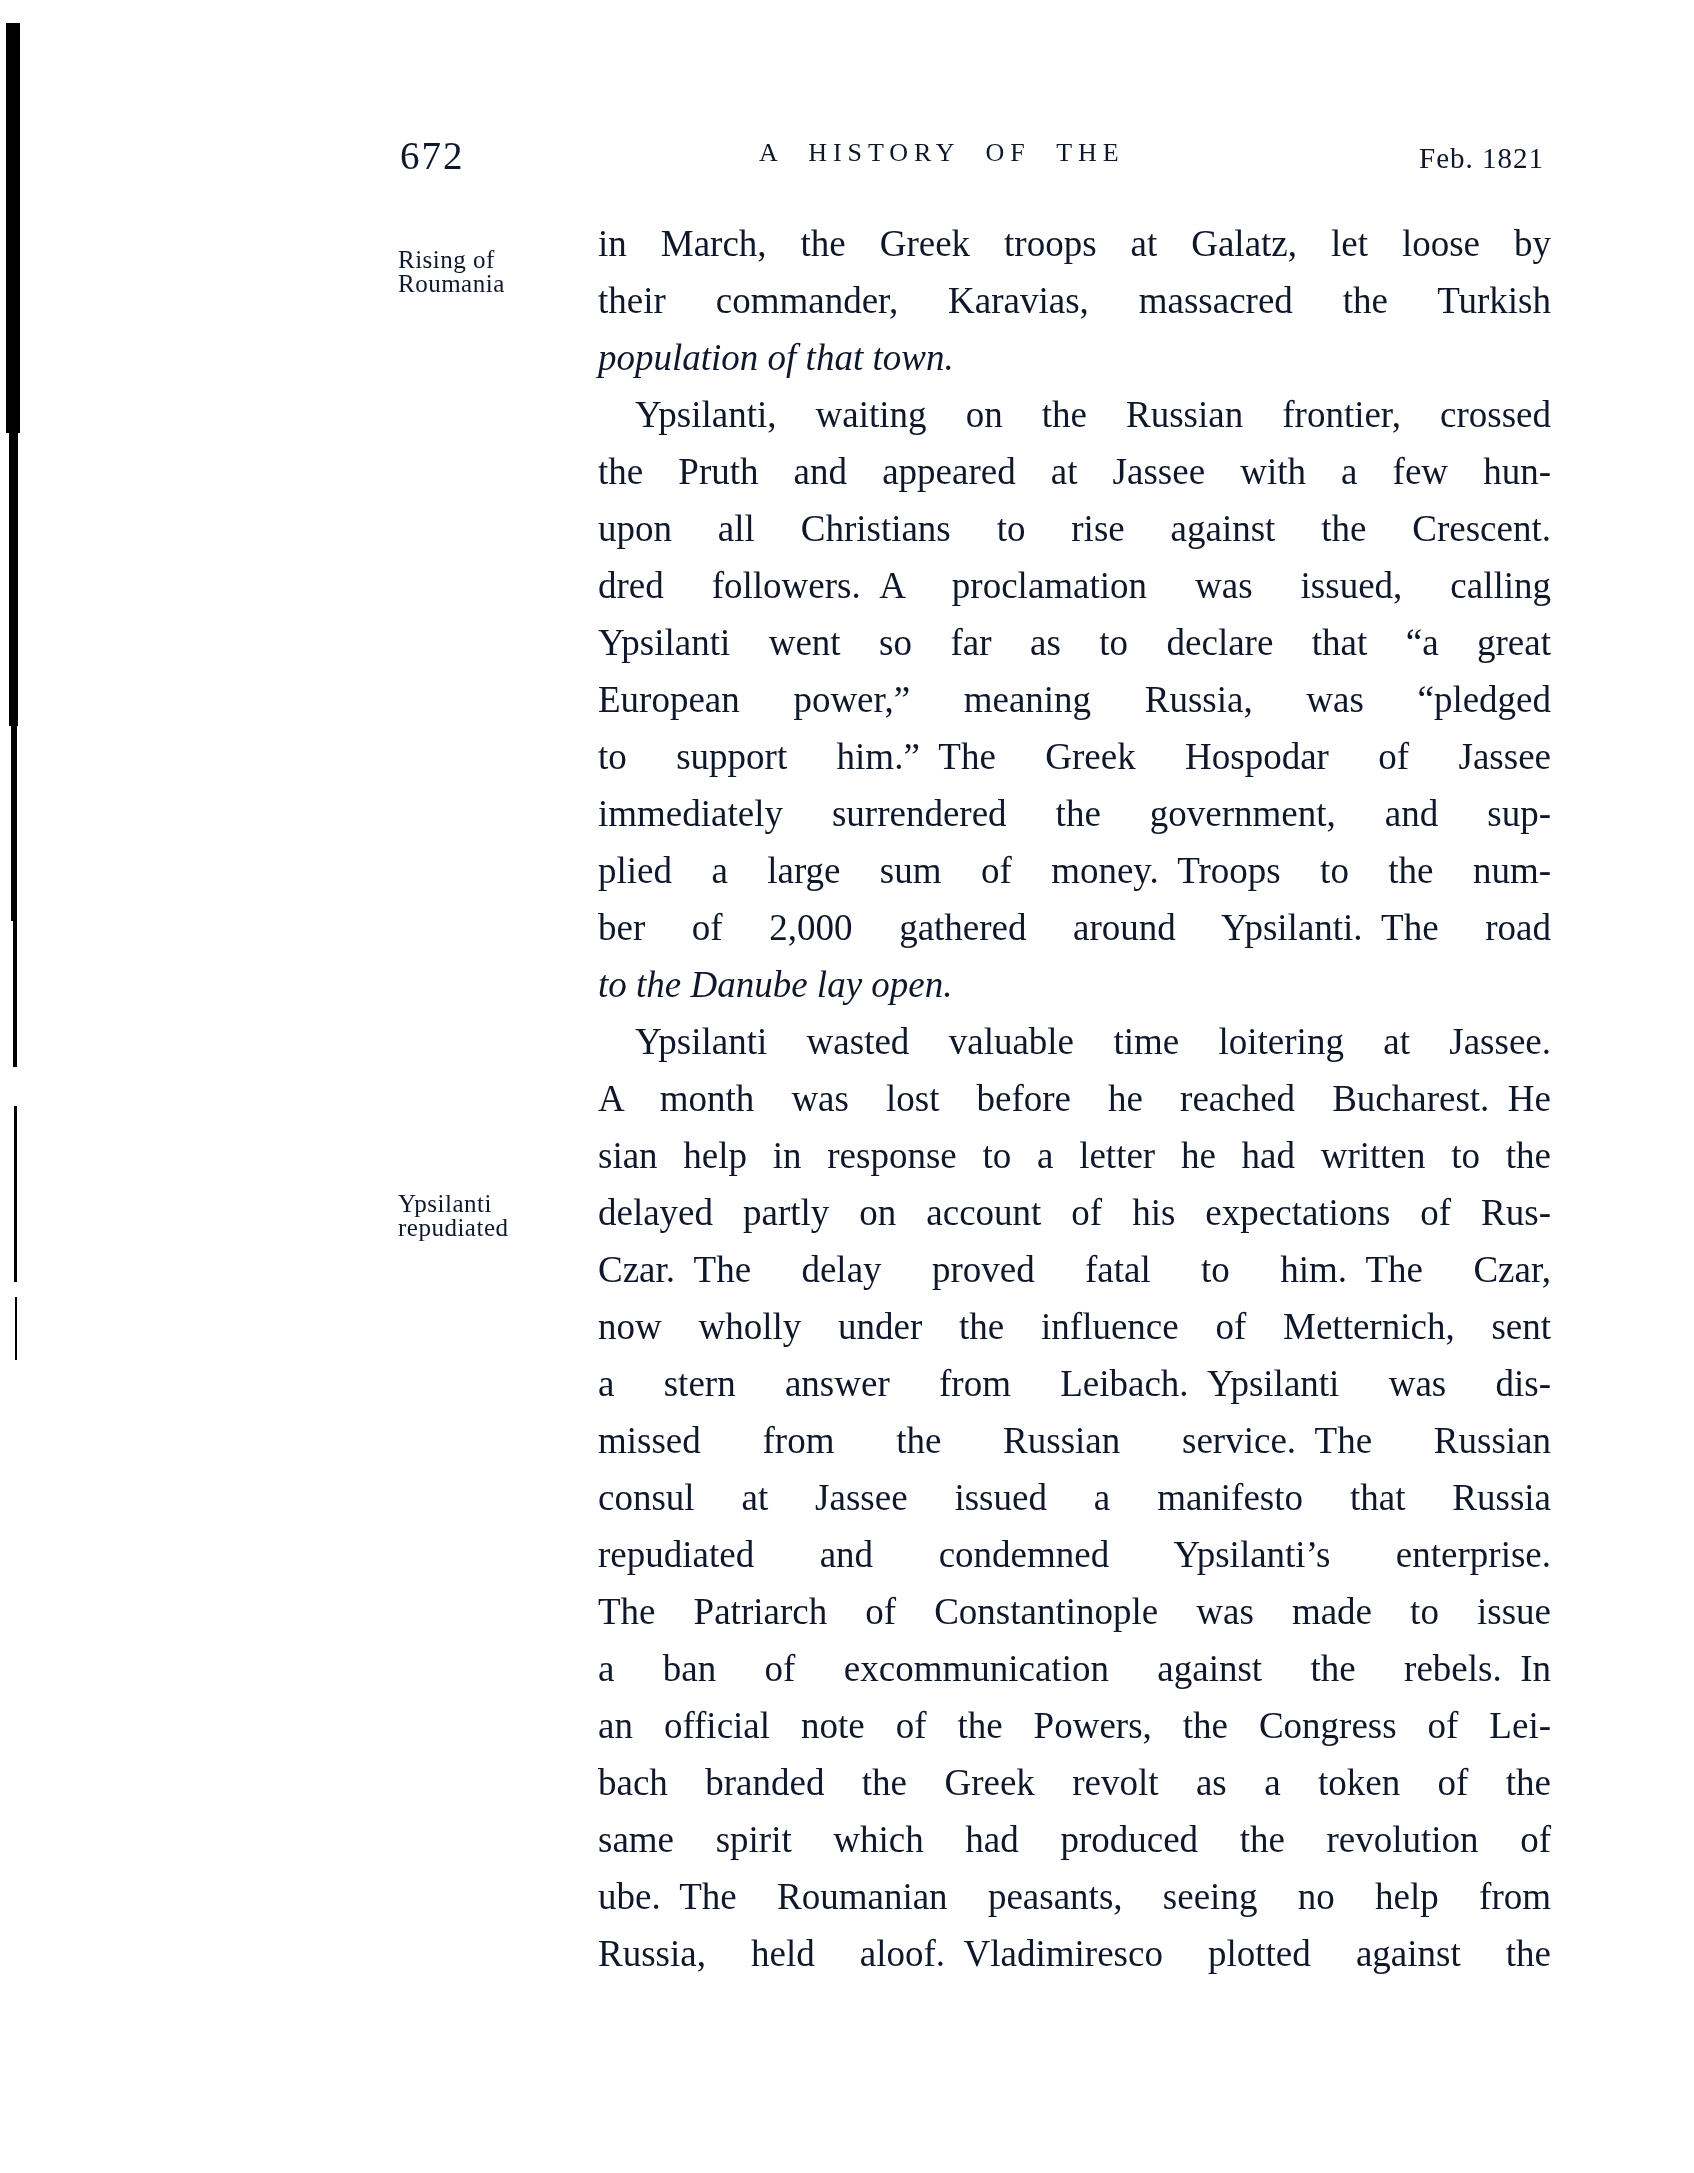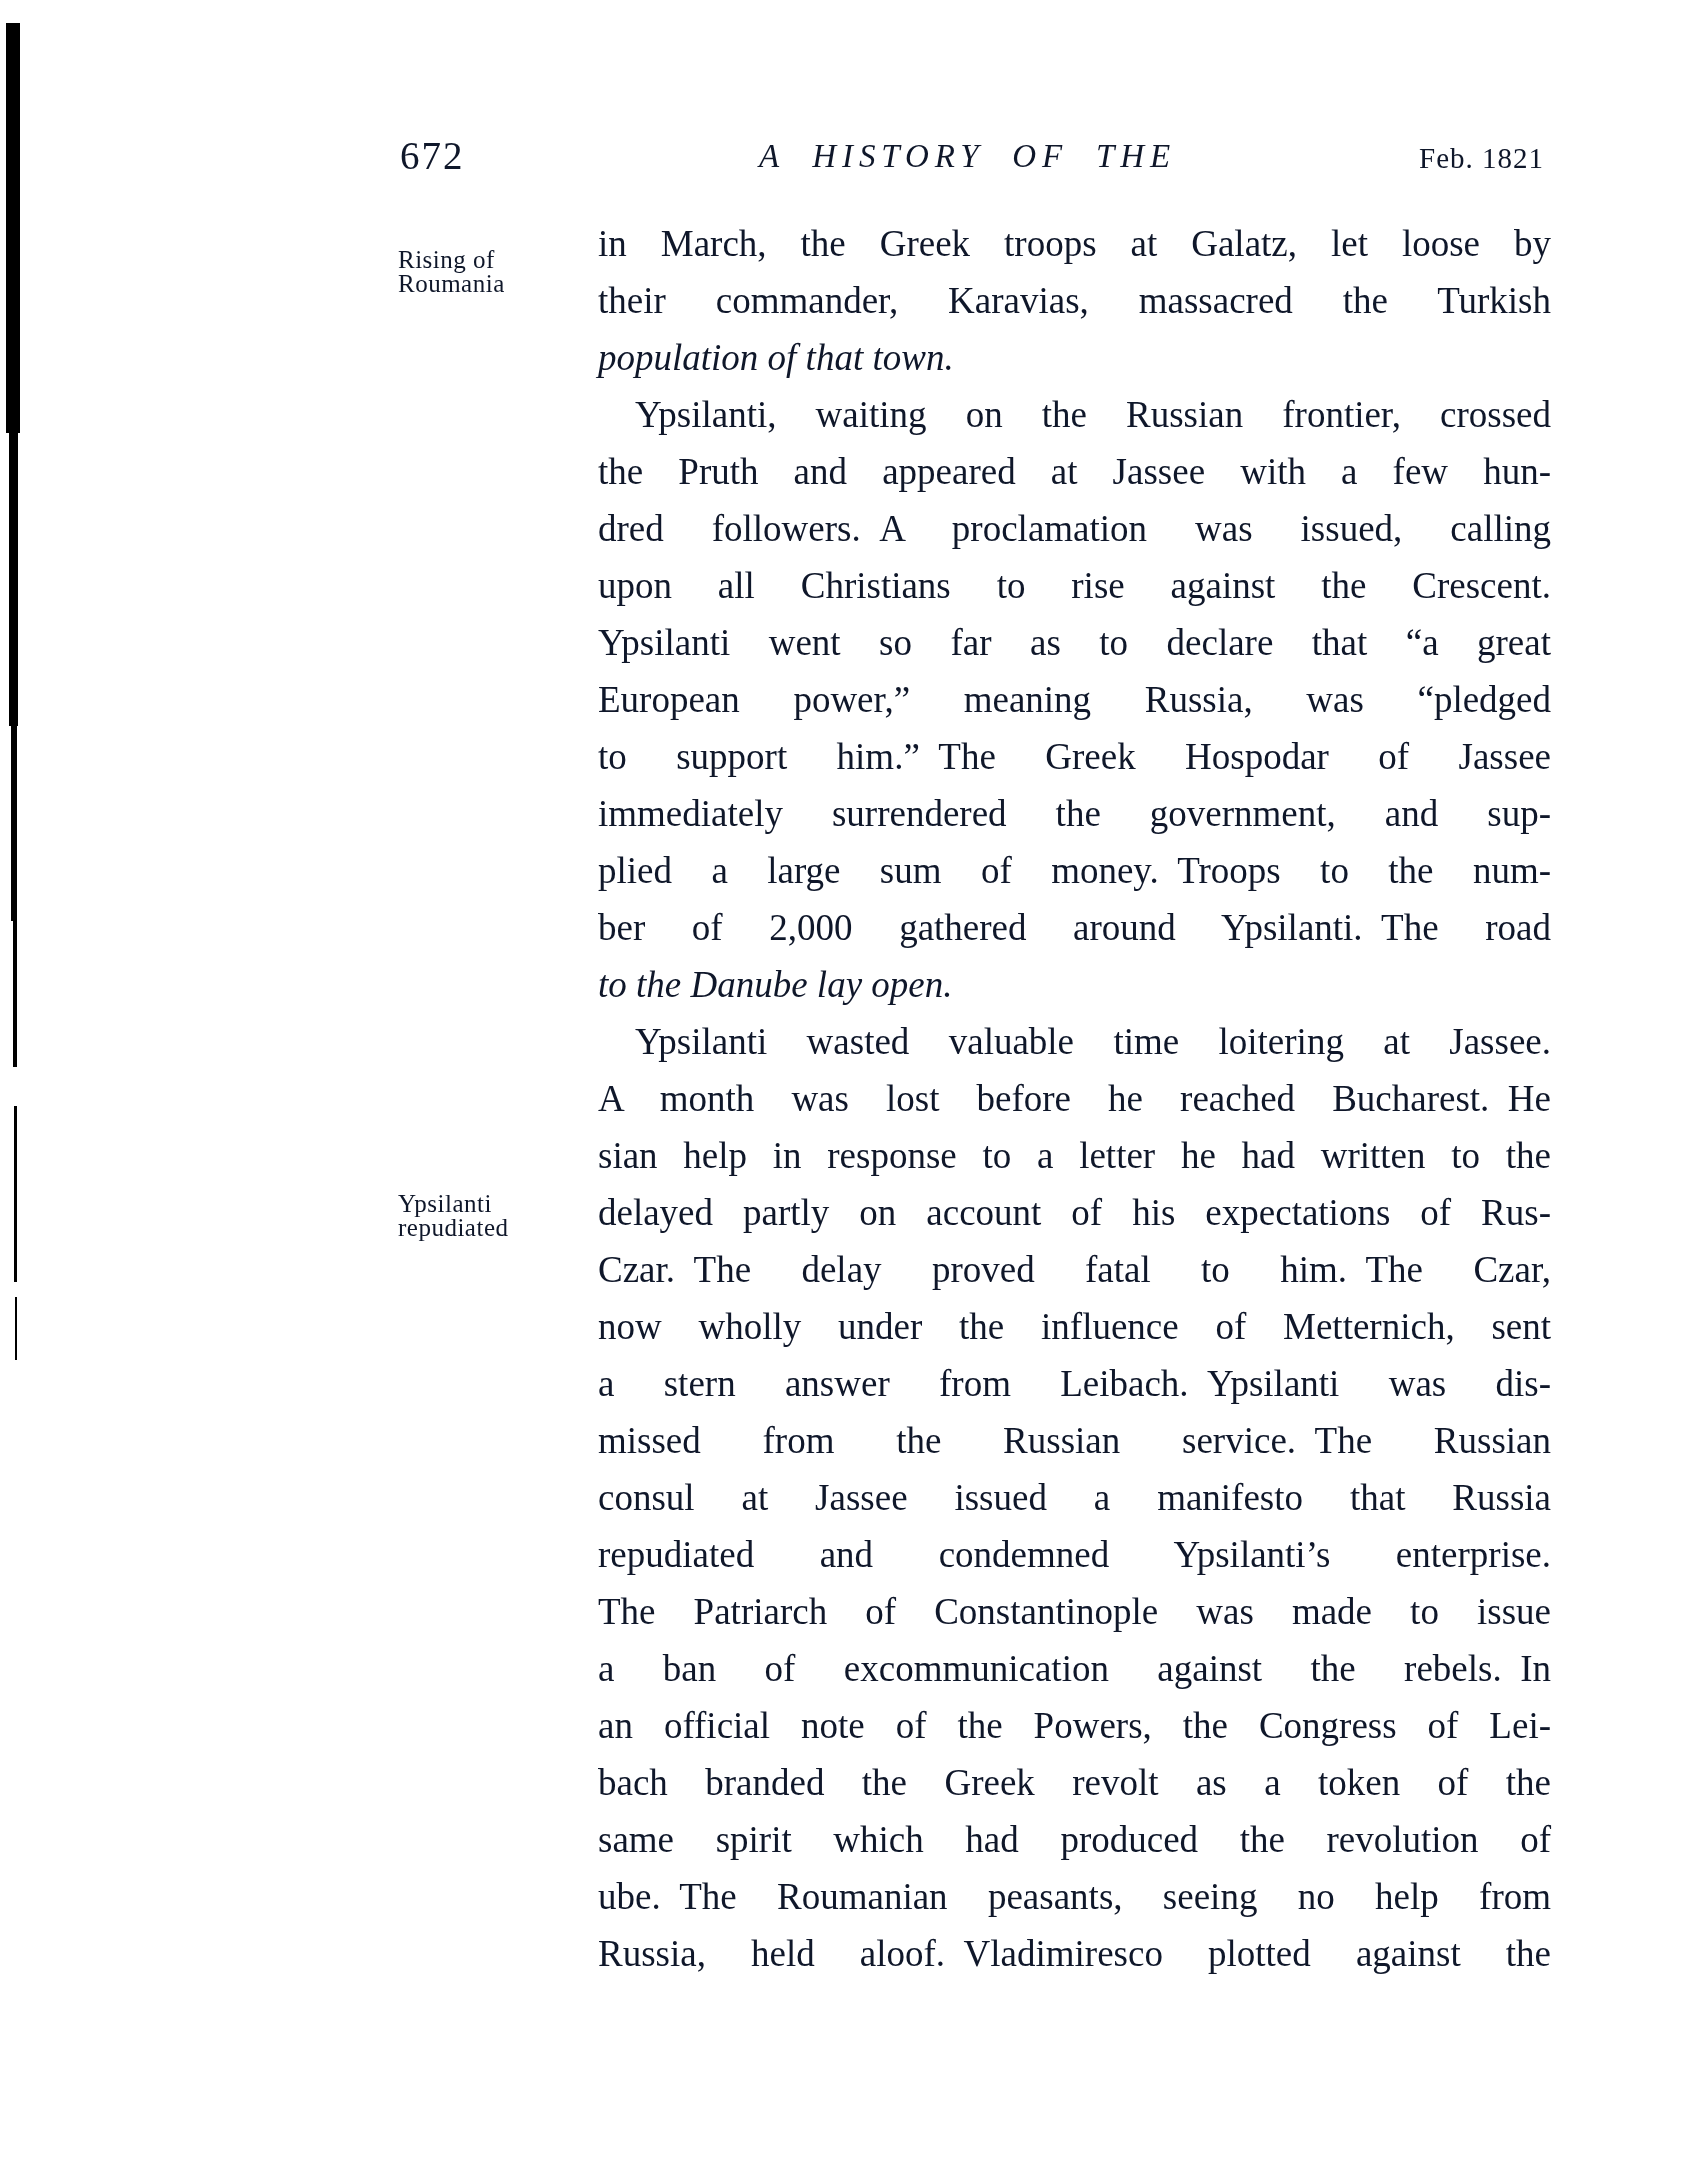--- a/index.html
+++ b/index.html
@@ -19,21 +19,21 @@
   .b4{left:12.7px;top:921px;width:3.9px;height:146px;}
   .b5{left:13.7px;top:1106px;width:2.9px;height:176px;}
   .b6{left:14.6px;top:1297px;width:2px;height:63px;}
 
   .page-number{
     position:absolute;left:400px;top:133px;
     font-size:39px;letter-spacing:2px;
   }
   .running-title{
     position:absolute;left:759px;top:138px;
-    font-size:33px;font-style:italic;
+    font-size:26px;
     letter-spacing:5.9px;word-spacing:13.7px;
     white-space:nowrap;
     text-align:center;
   }
   .running-date{
     position:absolute;left:1419px;top:142px;
     font-size:29px;letter-spacing:1px;
     white-space:nowrap;
     text-align:center;
   }
@@ -91,22 +91,22 @@
     <div>Ypsilanti</div>
     <div>repudiated</div>
   </div>
 
   <div class="body-col" id="body-col">
       <div class="line">in March, the Greek troops at Galatz, let loose by</div>
       <div class="line">their commander, Karavias, massacred the Turkish</div>
       <div class="line end">population of that town.</div>
       <div class="line indent">Ypsilanti, waiting on the Russian frontier, crossed</div>
       <div class="line">the Pruth and appeared at Jassee with a few hun-</div>
+      <div class="line">upon all Christians to rise against the Crescent.</div>
       <div class="line">dred followers. A proclamation was issued, calling</div>
-      <div class="line">upon all Christians to rise against the Crescent.</div>
       <div class="line">Ypsilanti went so far as to declare that “a great</div>
       <div class="line">European power,” meaning Russia, was “pledged</div>
       <div class="line">to support him.” The Greek Hospodar of Jassee</div>
       <div class="line">immediately surrendered the government, and sup-</div>
       <div class="line">plied a large sum of money. Troops to the num-</div>
       <div class="line">ber of 2,000 gathered around Ypsilanti. The road</div>
       <div class="line end">to the Danube lay open.</div>
       <div class="line indent">Ypsilanti wasted valuable time loitering at Jassee.</div>
       <div class="line">A month was lost before he reached Bucharest. He</div>
       <div class="line">sian help in response to a letter he had written to the</div>

